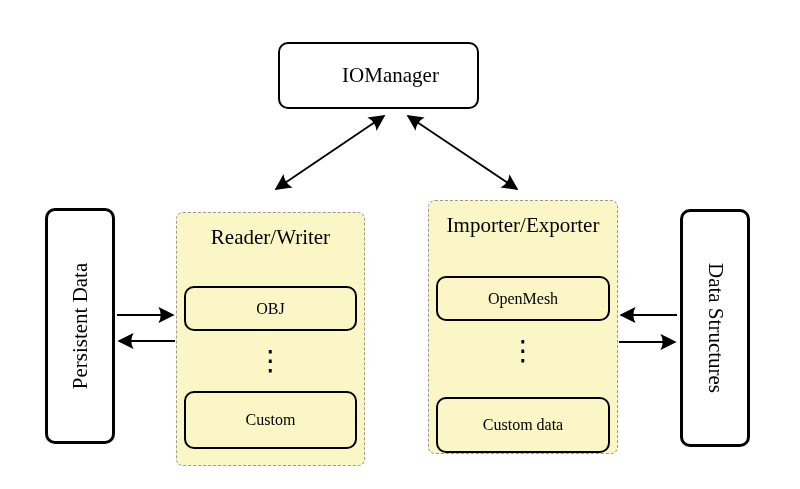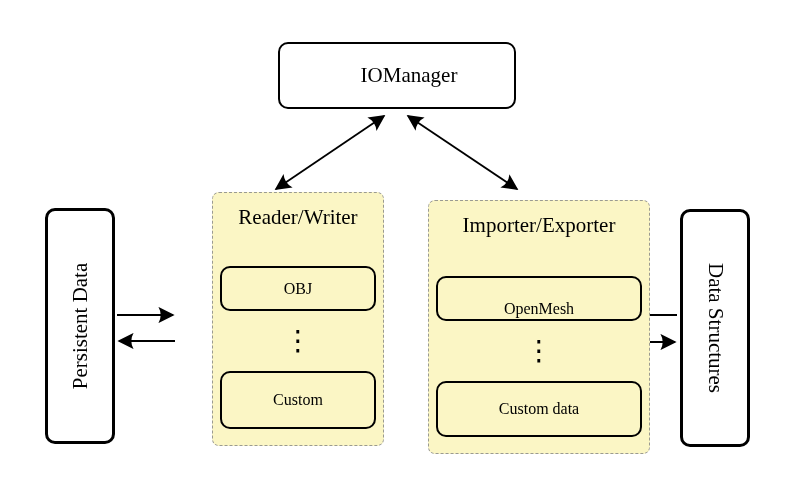--- a/index.html
+++ b/index.html
@@ -103,47 +103,47 @@
       </marker>
     </defs>
     <line x1="384" y1="116" x2="276" y2="189" marker-start="url(#ah)" marker-end="url(#ah)"></line>
     <line x1="408" y1="116" x2="517" y2="189" marker-start="url(#ah)" marker-end="url(#ah)"></line>
     <line x1="117" y1="315" x2="173" y2="315" marker-end="url(#ah)"></line>
     <line x1="175" y1="341" x2="119" y2="341" marker-end="url(#ah)"></line>
     <line x1="677" y1="315" x2="621" y2="315" marker-end="url(#ah)"></line>
     <line x1="619" y1="342" x2="675" y2="342" marker-end="url(#ah)"></line>
   </svg>
 
-  <div class="box" style="left:278px; top:42px; width:238px; height:67px;padding-left:24px;">
+  <div class="box" style="left:278px; top:42px; width:201px; height:67px;padding-left:24px;">
     <span>IOManager</span>
   </div>
 
   <div class="vbox" style="left:45px; top:208px; width:70px; height:236px;">
     <span class="vlabel ccw">Persistent Data</span>
   </div>
 
   <div class="vbox" style="left:680px; top:209px; width:70px; height:238px;">
     <span class="vlabel cw">Data Structures</span>
   </div>
 
-  <div class="group" style="left:176px; top:192px; width:172px; height:254px;margin-left:36px;">
+  <div class="group" style="left:176px; top:212px; width:189px; height:254px;">
     <div class="group-label">Reader/Writer</div>
     <div class="node" style="top:73px; height:45px;">
       <span>OBJ</span>
     </div>
     <div class="vdots" style="top:134px;">⋮</div>
     <div class="node" style="top:178px; height:58px;">
       <span>Custom</span>
     </div>
   </div>
 
-  <div class="group" style="left:428px; top:200px; width:222px; height:254px;">
+  <div class="group" style="left:428px; top:200px; width:190px; height:254px;">
     <div class="group-label">Importer/Exporter</div>
-    <div class="node" style="top:75px; height:45px;justify-content:flex-end;">
+    <div class="node" style="top:75px; height:45px;">
       <span>OpenMesh</span>
     </div>
     <div class="vdots" style="top:136px;">⋮</div>
-    <div class="node" style="top:180px; height:56px;">
+    <div class="node" style="top:196px; height:56px;">
       <span>Custom data</span>
     </div>
   </div>
 
 </div>
 
 </body></html>

